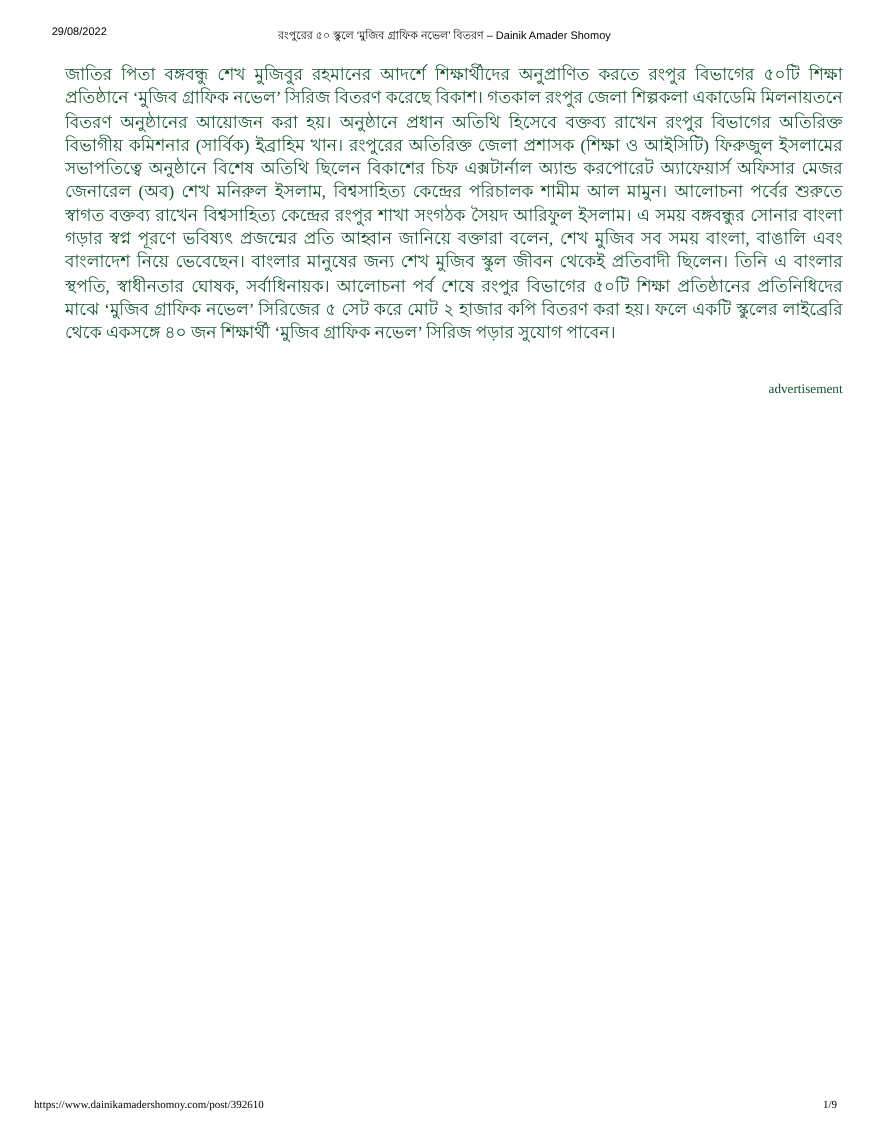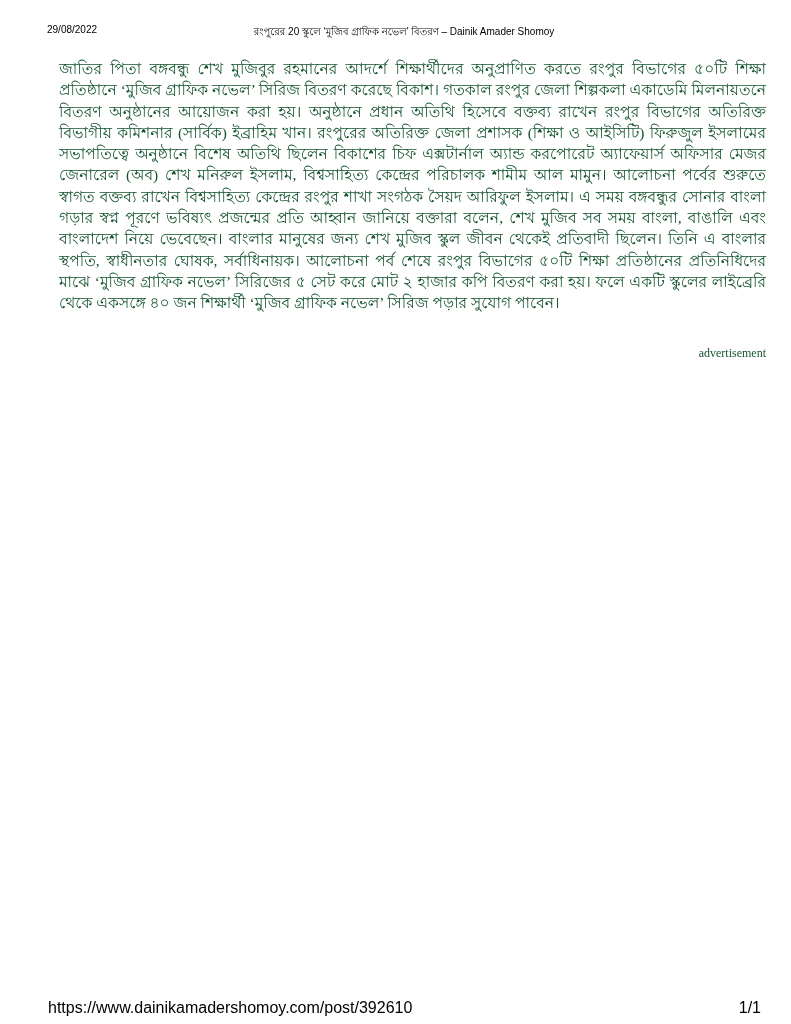--- a/index.html
+++ b/index.html
@@ -56,52 +56,52 @@
     .ad-label {
       text-align: right;
       font-size: 12px;
       line-height: 14px;
       margin-top: 24px;
       margin-bottom: 25px;
       font-family: "Liberation Serif", serif;
     }
     .print-footer {
       position: absolute;
-      left: 36px;
+      left: 19px;
       right: 34px;
       bottom: 24px;
       height: 13px;
-      font-family: Liberation Sans, sans-serif;
-      font-size: 16px;
+      font-family: Liberation Serif, serif;
+      font-size: 10px;
       color: #000000;
     }
     .print-footer .url {
       position: absolute;
       left: 0;
       top: 0;
     }
     .print-footer .page-count {
       position: absolute;
       right: 0;
       top: 0;
     }
   </style>
 </head>
 <body>
 
 <div class="print-page">
 
   <div class="print-header">
     <span class="date">29/08/2022</span>
-    <span class="doc-title">রংপুরের 20 স্কুলে ‘মুজিব গ্রাফিক নভেল’ বিতরণ – Dainik Amader Shomoy</span>
+    <span class="doc-title">রংপুরের ৫০ স্কুলে ‘মুজিব গ্রাফিক নভেল’ বিতরণ – Dainik Amader Shomoy</span>
   </div>
 
   <div class="article">
     <p class="body-paragraph">জাতির পিতা বঙ্গবন্ধু শেখ মুজিবুর রহমানের আদর্শে শিক্ষার্থীদের অনুপ্রাণিত করতে রংপুর বিভাগের ৫০টি শিক্ষা প্রতিষ্ঠানে ‘মুজিব গ্রাফিক নভেল’ সিরিজ বিতরণ করেছে বিকাশ। গতকাল রংপুর জেলা শিল্পকলা একাডেমি মিলনায়তনে বিতরণ অনুষ্ঠানের আয়োজন করা হয়। অনুষ্ঠানে প্রধান অতিথি হিসেবে বক্তব্য রাখেন রংপুর বিভাগের অতিরিক্ত বিভাগীয় কমিশনার (সার্বিক) ইব্রাহিম খান। রংপুরের অতিরিক্ত জেলা প্রশাসক (শিক্ষা ও আইসিটি) ফিরুজুল ইসলামের সভাপতিত্বে অনুষ্ঠানে বিশেষ অতিথি ছিলেন বিকাশের চিফ এক্সটার্নাল অ্যান্ড করপোরেট অ্যাফেয়ার্স অফিসার মেজর জেনারেল (অব) শেখ মনিরুল ইসলাম, বিশ্বসাহিত্য কেন্দ্রের পরিচালক শামীম আল মামুন। আলোচনা পর্বের শুরুতে স্বাগত বক্তব্য রাখেন বিশ্বসাহিত্য কেন্দ্রের রংপুর শাখা সংগঠক সৈয়দ আরিফুল ইসলাম। এ সময় বঙ্গবন্ধুর সোনার বাংলা গড়ার স্বপ্ন পূরণে ভবিষ্যৎ প্রজন্মের প্রতি আহ্বান জানিয়ে বক্তারা বলেন, শেখ মুজিব সব সময় বাংলা, বাঙালি এবং বাংলাদেশ নিয়ে ভেবেছেন। বাংলার মানুষের জন্য শেখ মুজিব স্কুল জীবন থেকেই প্রতিবাদী ছিলেন। তিনি এ বাংলার স্থপতি, স্বাধীনতার ঘোষক, সর্বাধিনায়ক। আলোচনা পর্ব শেষে রংপুর বিভাগের ৫০টি শিক্ষা প্রতিষ্ঠানের প্রতিনিধিদের মাঝে ‘মুজিব গ্রাফিক নভেল’ সিরিজের ৫ সেট করে মোট ২ হাজার কপি বিতরণ করা হয়। ফলে একটি স্কুলের লাইব্রেরি থেকে একসঙ্গে ৪০ জন শিক্ষার্থী ‘মুজিব গ্রাফিক নভেল’ সিরিজ পড়ার সুযোগ পাবেন।</p>
     <div class="ad-label">advertisement</div>
   </div>
 
   <div class="print-footer">
     <span class="url">https://www.dainikamadershomoy.com/post/392610</span>
-    <span class="page-count">1/1</span>
+    <span class="page-count">1/9</span>
   </div>
 
 </div>
 
 </body></html>

